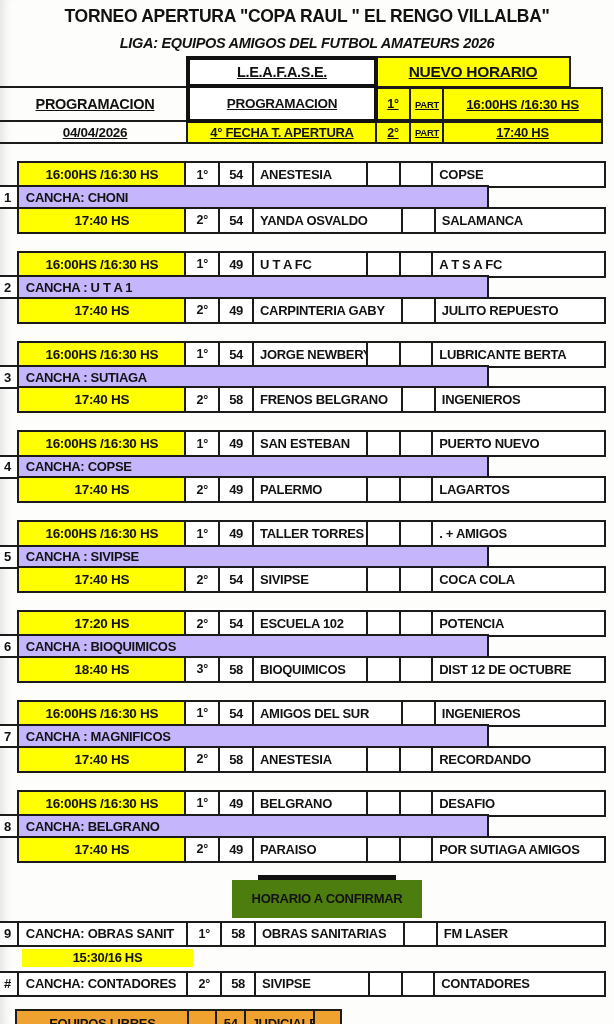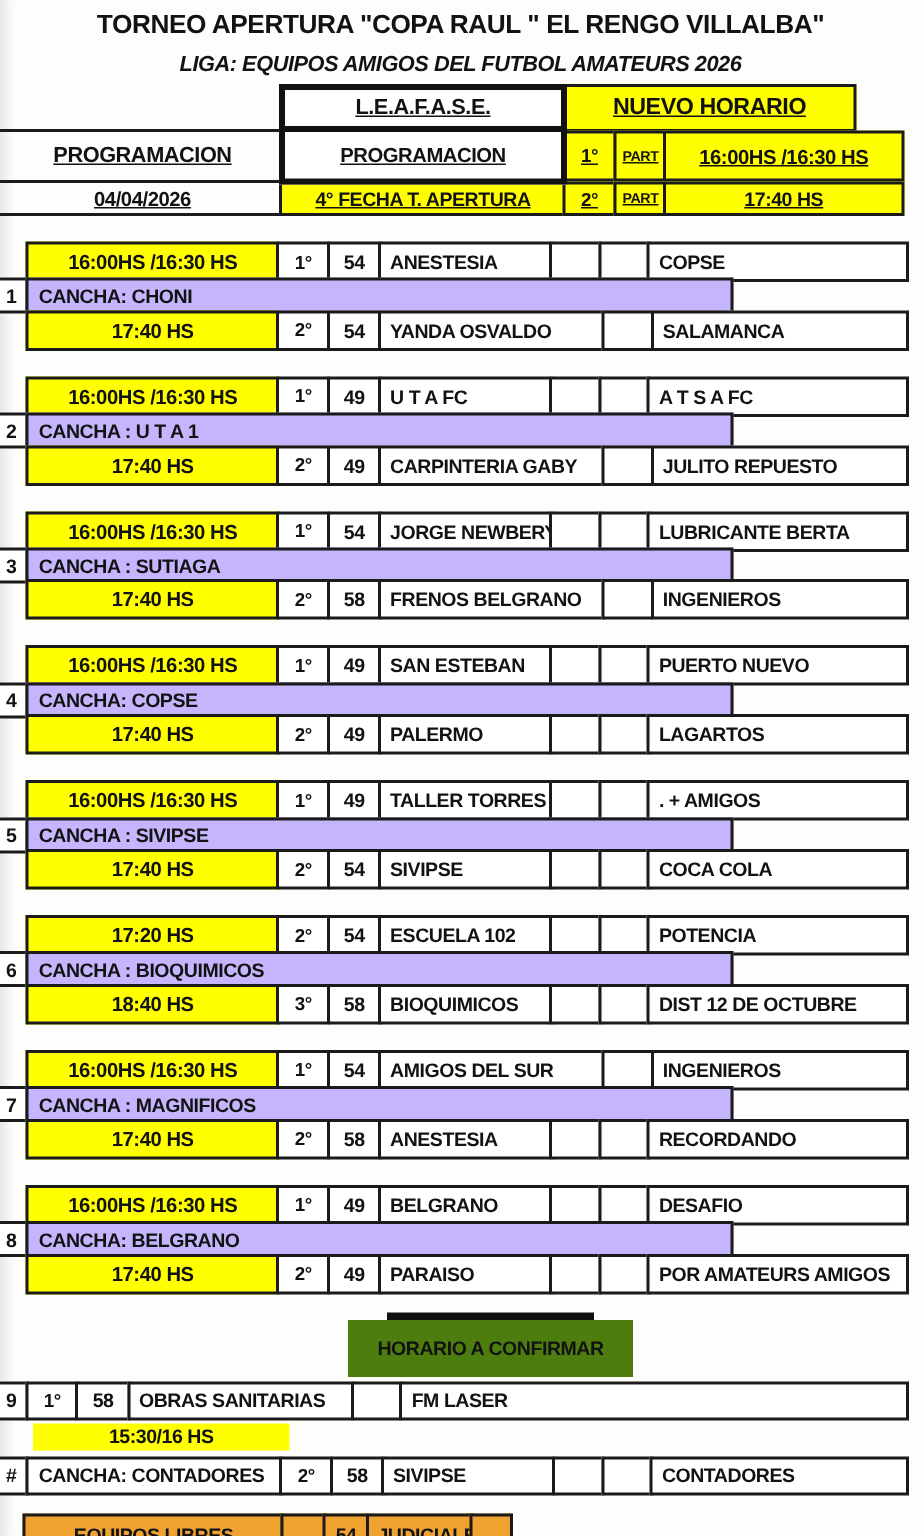--- a/index.html
+++ b/index.html
@@ -293,32 +293,33 @@
       <div class="c ccancha">CANCHA:  BELGRANO</div>
     </div>
     <div class="row rC">
       <div class="c cnum blank"></div>
       <div class="c ctime">17:40 HS</div>
       <div class="c cord">2°</div>
       <div class="c ccode">49</div>
       <div class="c cteam t1">PARAISO</div>
       <div class="c cscore s1"></div>
       <div class="c cscore s2"></div>
-      <div class="c cteam t2">POR AMATEURS AMIGOS</div>
+      <div class="c cteam t2">POR SUTIAGA AMIGOS</div>
     </div>
   </div>
       </div>
 
     <div class="pending">
       <div class="noteband">
         <span>HORARIO A CONFIRMAR</span>
       </div>
       <div id="prow0">
           <div class="row prow wide">
     <div class="c cnum numbox">9</div>
+    <div class="c ccanchasm">CANCHA: OBRAS SANIT</div>
     <div class="c cord">1°</div>
     <div class="c ccode">58</div>
     <div class="c cteam t1">OBRAS SANITARIAS</div>
 
     <div class="c cscore s2"></div>
     <div class="c cteam t2">FM LASER</div>
   </div>
         </div>
       <div class="timeband-row">
         <div class="timeband">15:30/16 HS</div>

